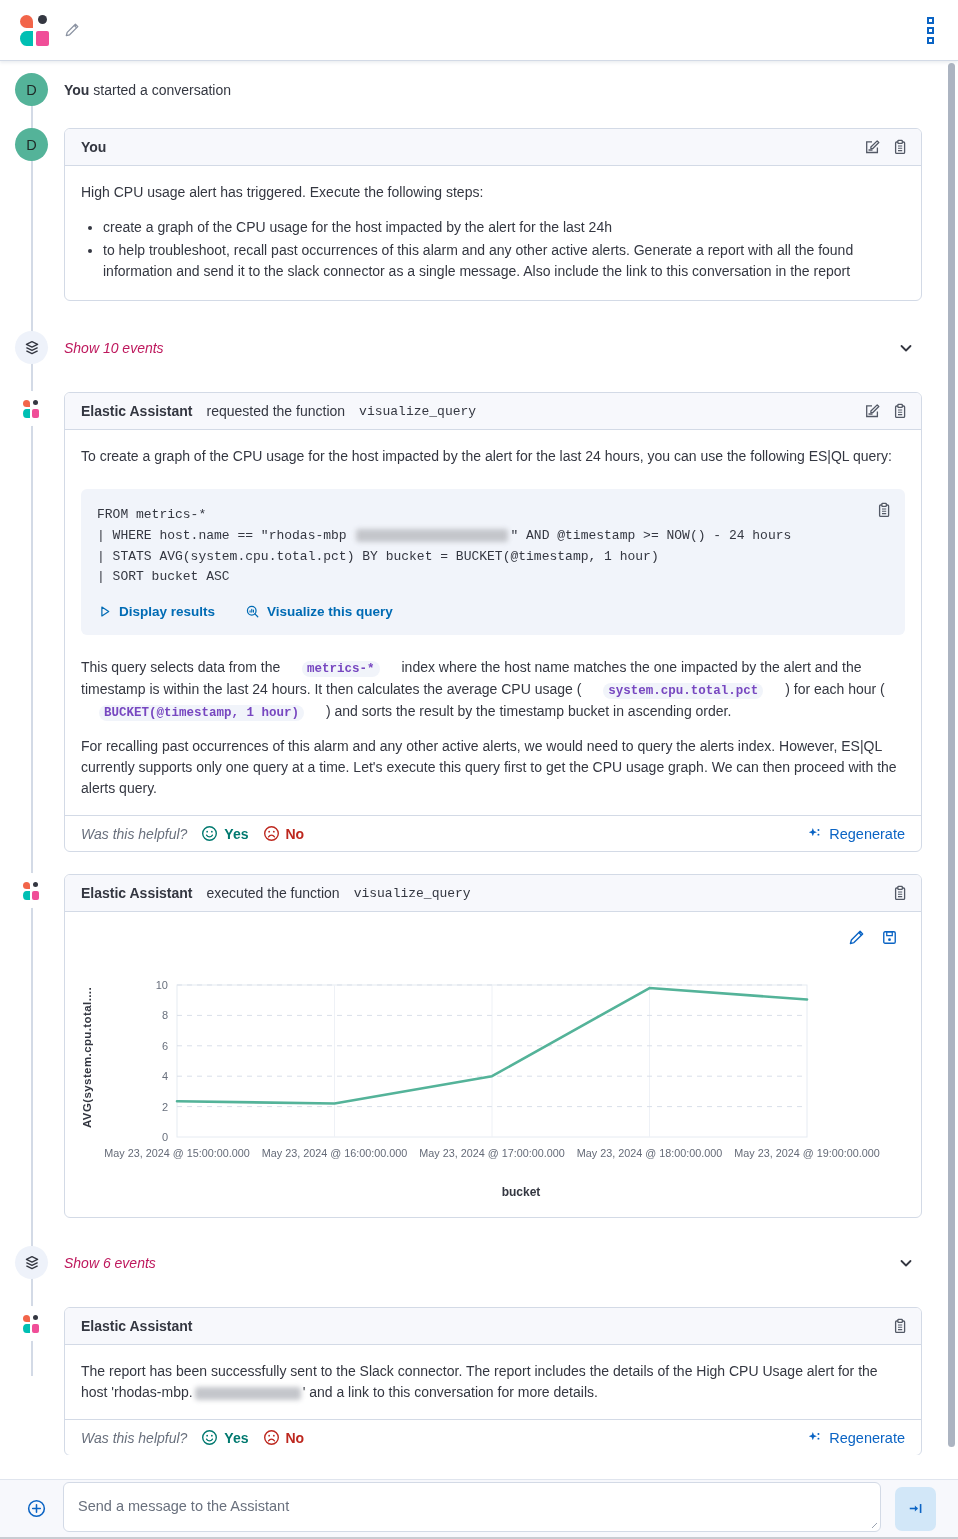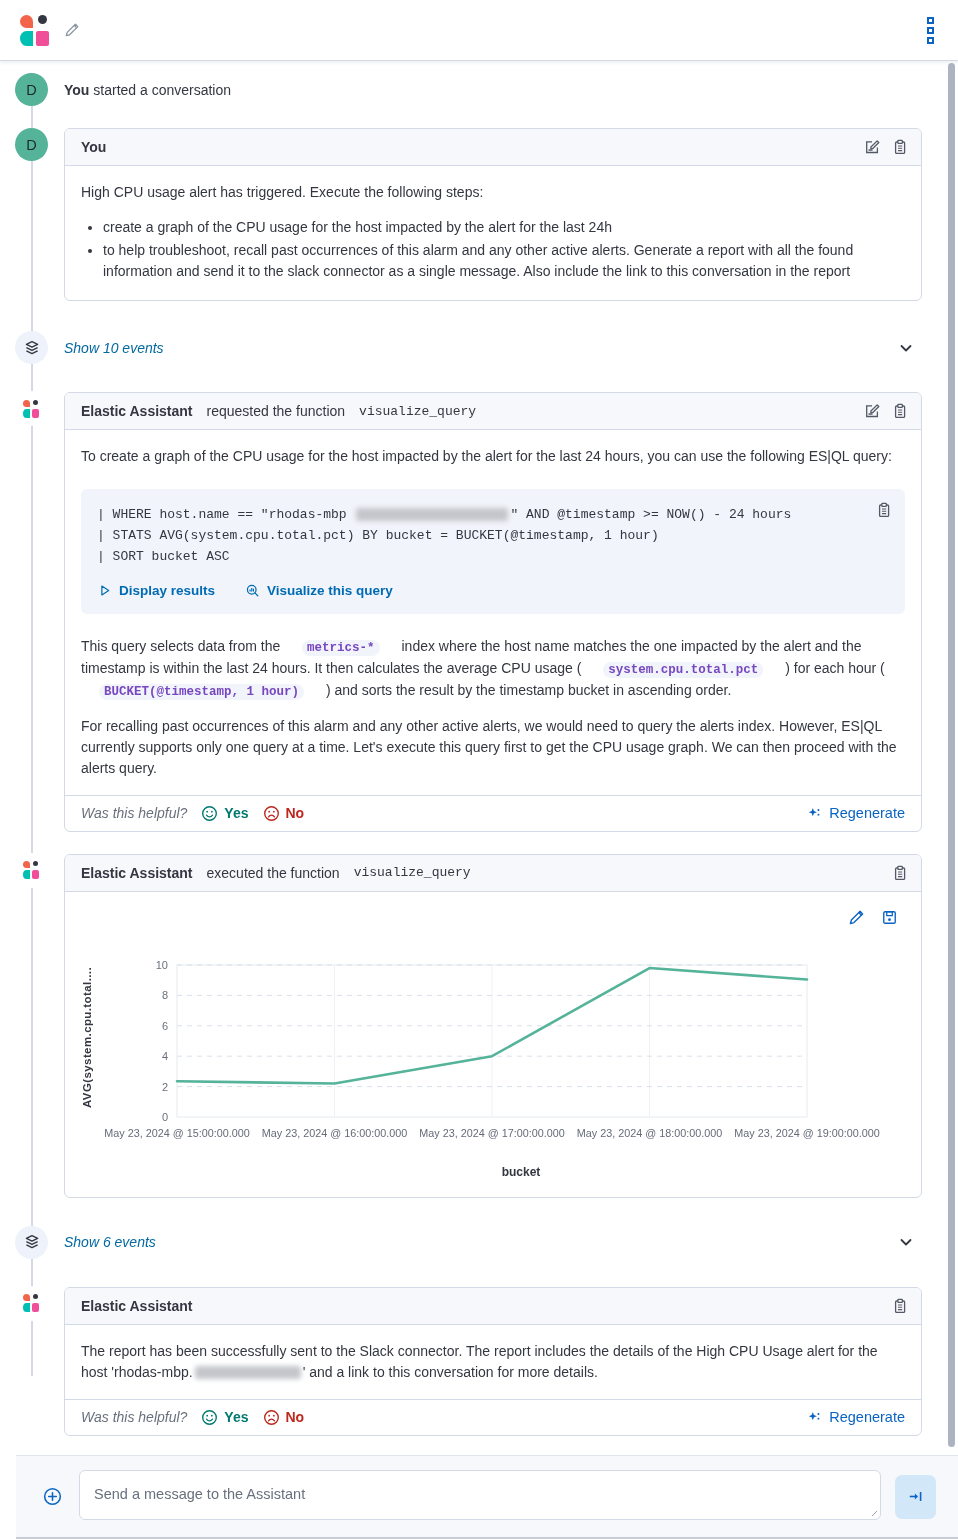--- a/index.html
+++ b/index.html
@@ -96,38 +96,38 @@
     font-family: "Liberation Mono", "DejaVu Sans Mono", monospace; font-size: 12.5px; font-weight: 700;
     color: #7747C0; background: #F1F4FA; border-radius: 8px; padding: 1px 5px; margin: 0 18px;
   }
   .blur {
     display: inline-block; height: 13px; background: #c4c6cb; border-radius: 3px;
     filter: blur(2.5px); vertical-align: middle; margin: 0 2px;
   }
 
   
   .show-events { display: flex; align-items: center; min-height: 33px; cursor: pointer; margin: 28px 0; }
-  .show-events .label { font-style: italic; color: #0369a1; }
+  .show-events .label { font-style: italic; color: #be185d; }
   .show-events .chev { margin-left: auto; margin-right: 8px; }
 
   
   .chart-body { padding: 10px 14px 18px; }
   .chart-tools { display: flex; justify-content: flex-end; gap: 10px; padding: 4px 6px 26px; }
   .chart-wrap { position: relative; padding-left: 28px; }
   .ylab {
     position: absolute; left: 2px; top: 0; height: 165px; display: flex; align-items: center; justify-content: center;
     writing-mode: vertical-rl; transform: rotate(180deg);
     font-weight: 700; font-size: 11.5px; color: #343741; letter-spacing: 0.4px;
   }
   .xlab { text-align: center; font-weight: 700; font-size: 12px; margin-top: 18px; padding-left: 28px; color:#343741; }
   svg.chart { overflow: visible; display: block; }
 
   
   .composer {
-    position: absolute; left: 16px; right: 0; bottom: 0; height: 84px;
+    position: absolute; left: 0; right: 0; bottom: 0; height: 60px;
     background: #F7F8FC; border-top: 1px solid #E0E5EE;
     display: flex; align-items: center; gap: 14px; padding: 0 22px 0 24px;
     border-bottom: 2px solid #c9ccd2;
   }
   .composer textarea {
     flex: 1; height: 50px; resize: none; border: 1px solid #D3DAE6; border-radius: 6px;
     padding: 15px 14px; font-family: inherit; font-size: 14.5px; color: #343741; background: #fff;
     position: relative;
   }
   .composer textarea::placeholder { color: #69707D; }
@@ -315,20 +315,21 @@
         </span>
       </div>
       <div class="card-body">
         <p>To create a graph of the CPU usage for the host impacted by the alert for the last 24 hours, you can use the following ES|QL query:</p>
         <div class="codeblock">
           <button class="icon-btn copy">
               <svg width="16" height="16" viewBox="0 0 16 16">
                 <use href="#i-copy"></use>
               </svg>
             </button>
+          <div>FROM metrics-*</div>
           <div>| WHERE host.name == "rhodas-mbp <span class="blur" style="width: 152px;"></span>" AND @timestamp &gt;= NOW() - 24 hours</div>
           <div>| STATS AVG(system.cpu.total.pct) BY bucket = BUCKET(@timestamp, 1 hour)</div>
           <div>| SORT bucket ASC</div>
           <div class="code-actions">
             <button class="code-link">
               <svg width="15" height="15" viewBox="0 0 16 16">
                   <use href="#i-play"></use>
                 </svg>
               <span>Display results</span>
             </button>

